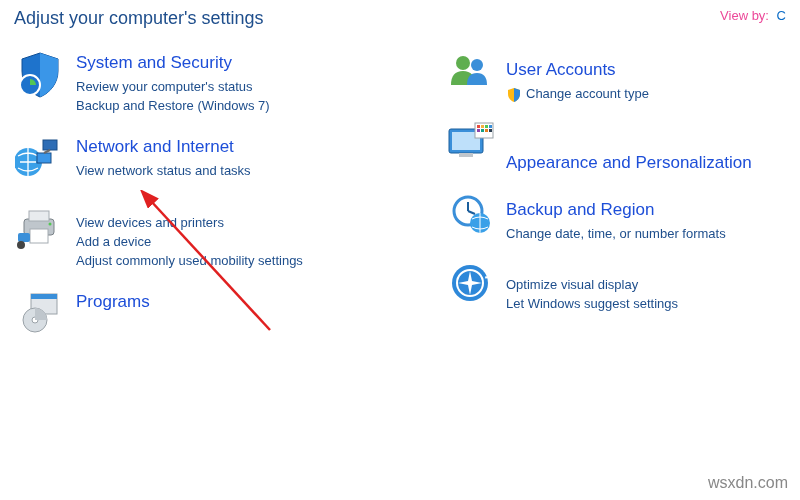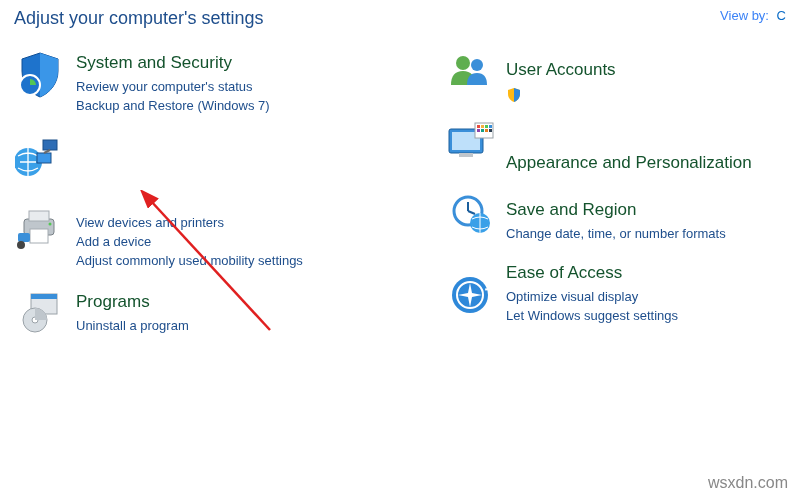--- a/index.html
+++ b/index.html
@@ -1,28 +1,28 @@
 <!DOCTYPE html>
 <html><head>
   <meta charset="utf-8">
   <style>
     body { margin:0; font-family:"Segoe UI",Tahoma,sans-serif; font-size:13px; color:#222; background:#fff; width:800px; height:500px; overflow:hidden; position:relative; }
     .top-bar { display:flex; justify-content:space-between; padding:8px 14px 22px; }
     .top-title { color:#1E4E8C; font-size:18px; }
     .viewby-wrap { font-size:13px; }
-    .viewby-label { color:#3b82f6; }
+    .viewby-label { color:#ec4899; }
     .viewby-value { color:#0B6CC7; margin-left:4px; }
     .cols { display:flex; padding:0 14px; }
     .left-col { width:430px; }
     .right-col { width:330px; }
     .item { display:flex; align-items:flex-start; margin-bottom:20px; }
     .right-col .item { margin-bottom:18px;align-items:flex-end; }
     .icon-box { width:52px; height:52px; flex-shrink:0; display:flex; align-items:flex-start; justify-content:center; }
     .text-box { padding-left:10px; padding-top:2px; }
-    .cat-title { color:#14532d; font-size:17px; cursor:pointer; }
+    .cat-title { color:#1d4ed8; font-size:17px; cursor:pointer; }
     .sublinks { margin-top:4px; }
     .sublink { color:#1E4E8C; font-size:13px; line-height:19px; display:block; cursor:pointer; }
     .mini { width:16px; height:16px; display:inline-block; vertical-align:middle; margin-right:4px; }
     .arrow { position:absolute; pointer-events:none; }
     .watermark { position:absolute; right:12px; bottom:8px; font-size:16px; color:#888; }
   </style>
 </head>
 <body>
 
 <div class="top-bar">
@@ -57,20 +57,26 @@
     <div class="item">
       <div class="icon-box">
         <svg width="50" height="44" viewBox="0 0 50 44">
             <circle cx="13" cy="27" r="14" fill="#3AA0E8"></circle>
             <path d="M3 21 Q13 15 23 21 M3 33 Q13 39 23 33 M13 13 V41 M5 27 H21" stroke="#fff" stroke-width="1.3" fill="none"></path>
             <rect x="28" y="5" width="14" height="10" fill="#2E6DB5" stroke="#1A4E88"></rect>
             <rect x="22" y="18" width="14" height="10" fill="#3A96E8" stroke="#1A4E88"></rect>
             <line x1="35" y1="15" x2="29" y2="18" stroke="#6B6B6B" stroke-width="2"></line>
           </svg>
       </div>
+      <div class="text-box">
+        <span class="cat-title">Network and Internet</span>
+        <div class="sublinks">
+          <span class="sublink">View network status and tasks</span>
+        </div>
+      </div>
     </div>
 
     <div class="item">
       <div class="icon-box">
         <svg width="48" height="44" viewBox="0 0 48 44">
             <rect x="8" y="12" width="30" height="16" rx="3" fill="#BFC6CC" stroke="#7A8288"></rect>
             <rect x="13" y="4" width="20" height="10" fill="#E8EBEE" stroke="#A5ACB2"></rect>
             <rect x="14" y="22" width="18" height="14" fill="#fff" stroke="#A5ACB2"></rect>
             <circle cx="34" cy="17" r="1.5" fill="#53C653"></circle>
             <rect x="2" y="26" width="12" height="9" rx="2" fill="#3A8FD9"></rect>
@@ -91,23 +97,20 @@
         <svg width="46" height="44" viewBox="0 0 46 44">
             <rect x="14" y="4" width="26" height="20" fill="#E2E6EA" stroke="#9AA2A8"></rect>
             <rect x="14" y="4" width="26" height="5" fill="#3A8FD9"></rect>
             <circle cx="18" cy="30" r="12" fill="#D8DEE3" stroke="#9AA2A8"></circle>
             <circle cx="18" cy="30" r="3" fill="#fff" stroke="#9AA2A8"></circle>
             <path d="M18 18 A12 12 0 0 1 30 30 L18 30 Z" fill="#BFC6CC"></path>
           </svg>
       </div>
       <div class="text-box">
         <span class="cat-title">Programs</span>
-        <div class="sublinks">
-          <span class="sublink">Uninstall a program</span>
-        </div>
       </div>
     </div>
   </div>
 
   <div class="right-col">
 
     <div class="item">
       <div class="icon-box">
         <svg width="46" height="44" viewBox="0 0 46 44">
             <circle cx="16" cy="12" r="7" fill="#5FAE4F"></circle>
@@ -116,21 +119,21 @@
             <path d="M20 34 Q20 22 30 22 Q40 22 40 34 Z" fill="#3A8FD9"></path>
           </svg>
       </div>
       <div class="text-box">
         <span class="cat-title">User Accounts</span>
         <div class="sublinks">
           <span class="sublink">
             <span class="mini"><svg width="16" height="16" viewBox="0 0 16 16">
                   <path d="M8 1 L14 3 V7 C14 11 11 14 8 15 C5 14 2 11 2 7 V3 Z" fill="#FDB813"></path>
                   <path d="M8 1 L14 3 V7 C14 11 11 14 8 15 Z" fill="#2E88D9"></path>
-                </svg></span>
+                </svg></span><span>Change account type</span>
           </span>
         </div>
       </div>
     </div>
 
     <div class="item">
       <div class="icon-box">
         <svg width="50" height="44" viewBox="0 0 50 44">
             <rect x="4" y="8" width="34" height="24" rx="2" fill="#3A8FD9" stroke="#1A5E9C"></rect>
             <rect x="7" y="11" width="28" height="18" fill="#BEE0FA"></rect>
@@ -155,38 +158,37 @@
       <div class="icon-box">
         <svg width="44" height="44" viewBox="0 0 44 44">
             <circle cx="20" cy="20" r="14" fill="#fff" stroke="#3A8FD9" stroke-width="3"></circle>
             <line x1="20" y1="20" x2="20" y2="11" stroke="#1A5E9C" stroke-width="2"></line>
             <line x1="20" y1="20" x2="27" y2="23" stroke="#1A5E9C" stroke-width="2"></line>
             <circle cx="32" cy="32" r="10" fill="#3AA0E8"></circle>
             <path d="M24 28 Q32 24 40 28 M24 36 Q32 40 40 36 M32 22 V42" stroke="#fff" stroke-width="1" fill="none"></path>
           </svg>
       </div>
       <div class="text-box">
-        <span class="cat-title">Save and Region</span>
+        <span class="cat-title">Backup and Region</span>
         <div class="sublinks">
           <span class="sublink">Change date, time, or number formats</span>
         </div>
       </div>
     </div>
 
     <div class="item">
       <div class="icon-box">
         <svg width="44" height="44" viewBox="0 0 44 44">
             <circle cx="22" cy="22" r="18" fill="#2E88D9"></circle>
             <circle cx="22" cy="22" r="13" fill="none" stroke="#fff" stroke-width="2"></circle>
             <path d="M22 10 L24 20 L34 22 L24 24 L22 34 L20 24 L10 22 L20 20 Z" fill="#fff"></path>
             <path d="M30 8 L34 4 L38 8 L34 4 L34 0" stroke="#fff" stroke-width="2" fill="none" transform="rotate(40 22 22)"></path>
           </svg>
       </div>
       <div class="text-box">
-        <span class="cat-title">Ease of Access</span>
         <div class="sublinks">
           <span class="sublink">Optimize visual display</span>
           <span class="sublink">Let Windows suggest settings</span>
         </div>
       </div>
     </div>
   </div>
 </div>
 
 <svg class="arrow" style="left:130px;top:190px;" width="150" height="150">

